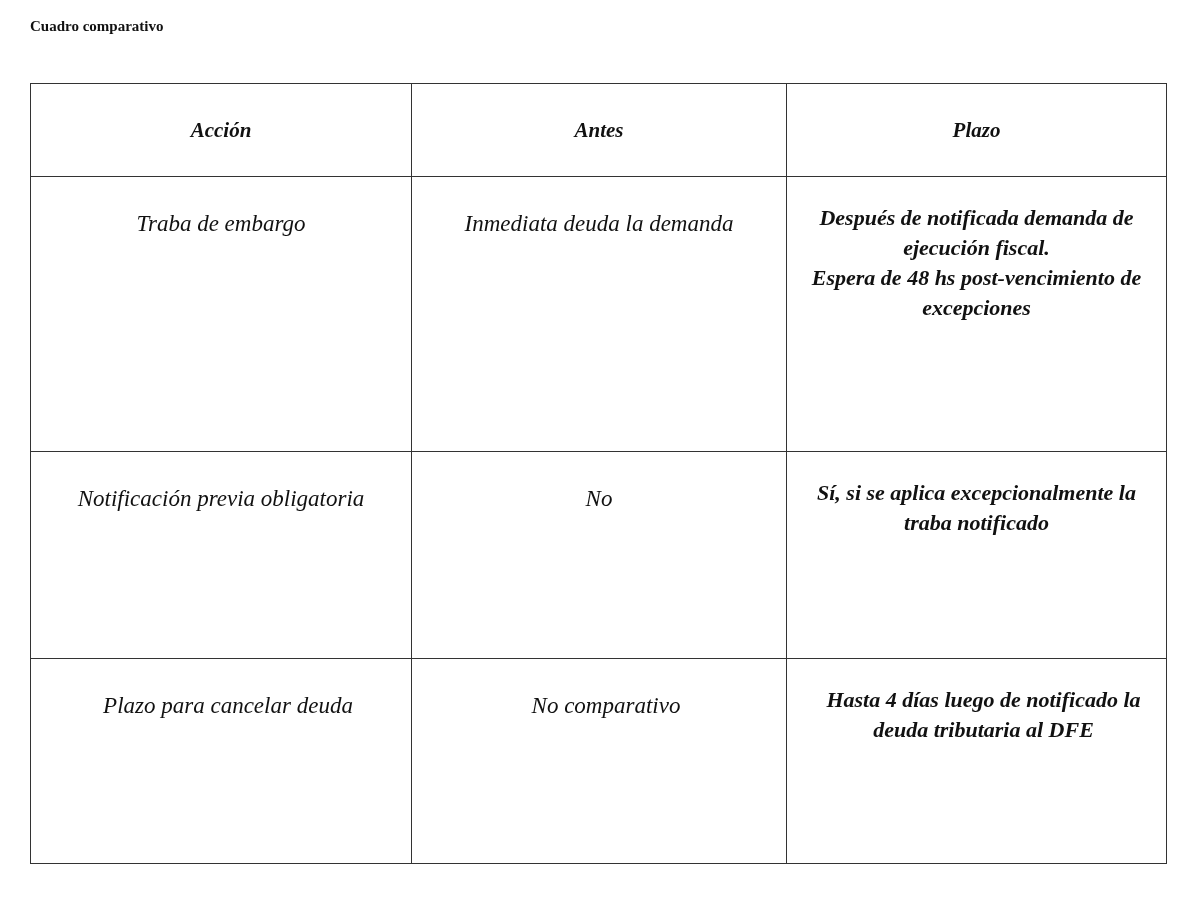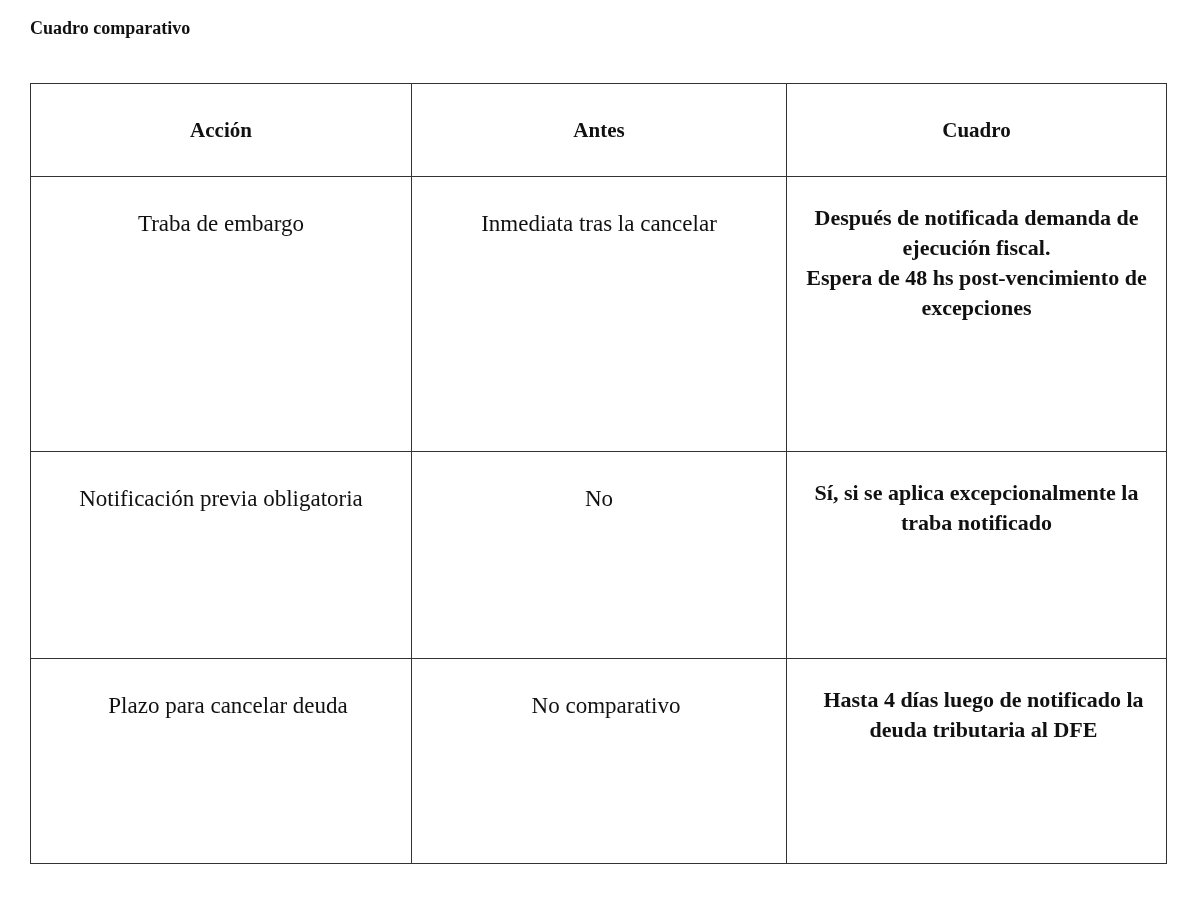--- a/index.html
+++ b/index.html
@@ -1,20 +1,20 @@
 <!DOCTYPE html>
 <html><head>
   <meta charset="utf-8">
   <style>
     html, body { margin: 0; padding: 0; background: #ffffff; }
     body { width: 1200px; height: 897px; position: relative; overflow: hidden;
            font-family: "Liberation Serif", serif; color: #111; }
-    .title { position: absolute; left: 30px; top: 18px; font-size: 18px; font-weight: bold; }
+    .title { position: absolute; left: 30px; top: 18px; font-size: 15px; font-weight: bold; }
     table { position: absolute; left: 30px; top: 83px; border-collapse: collapse; table-layout: fixed; }
-    td, th { border: 1.5px solid #333; text-align: center; vertical-align: top; padding: 0 6px; }
+    td, th { border: 1.5px solid #333; text-align: center; vertical-align: top; padding: 0 6px; font-style: italic; }
     th { font-size: 21px; font-weight: bold; height: 92px; vertical-align: middle; }
     td { font-size: 23px; line-height: 42px; padding-top: 26px; }
     td.bold { font-weight: bold; font-size: 22px; line-height: 30px; }
     td .para { display: block; }
     td .para + .para { }
     tr.r1 td { height: 248px; border-radius: 26px; }
     tr.r2 td { height: 180px; margin-left: 32px; }
     tr.r3 td { height: 178px; padding-left: 20px; }
   </style>
 </head>
@@ -25,27 +25,27 @@
 <table>
   <colgroup>
     <col style="width:381px">
     <col style="width:375px">
     <col style="width:380px">
   </colgroup>
   <thead>
     <tr>
       <th>Acción</th>
       <th>Antes</th>
-      <th>Cuadro</th>
+      <th>Plazo</th>
     </tr>
   </thead>
   <tbody>
     <tr class="r1">
       <td>Traba de embargo</td>
-      <td>Inmediata tras la cancelar</td>
+      <td>Inmediata deuda la demanda</td>
       <td class="bold">
         <span class="para">Después de notificada demanda de ejecución fiscal.</span>
         <span class="para">Espera de 48 hs post-vencimiento de excepciones</span>
       </td>
     </tr>
     <tr class="r2">
       <td>Notificación previa obligatoria</td>
       <td>No</td>
       <td class="bold">
         <span class="para">Sí, si se aplica excepcionalmente la traba notificado</span>

